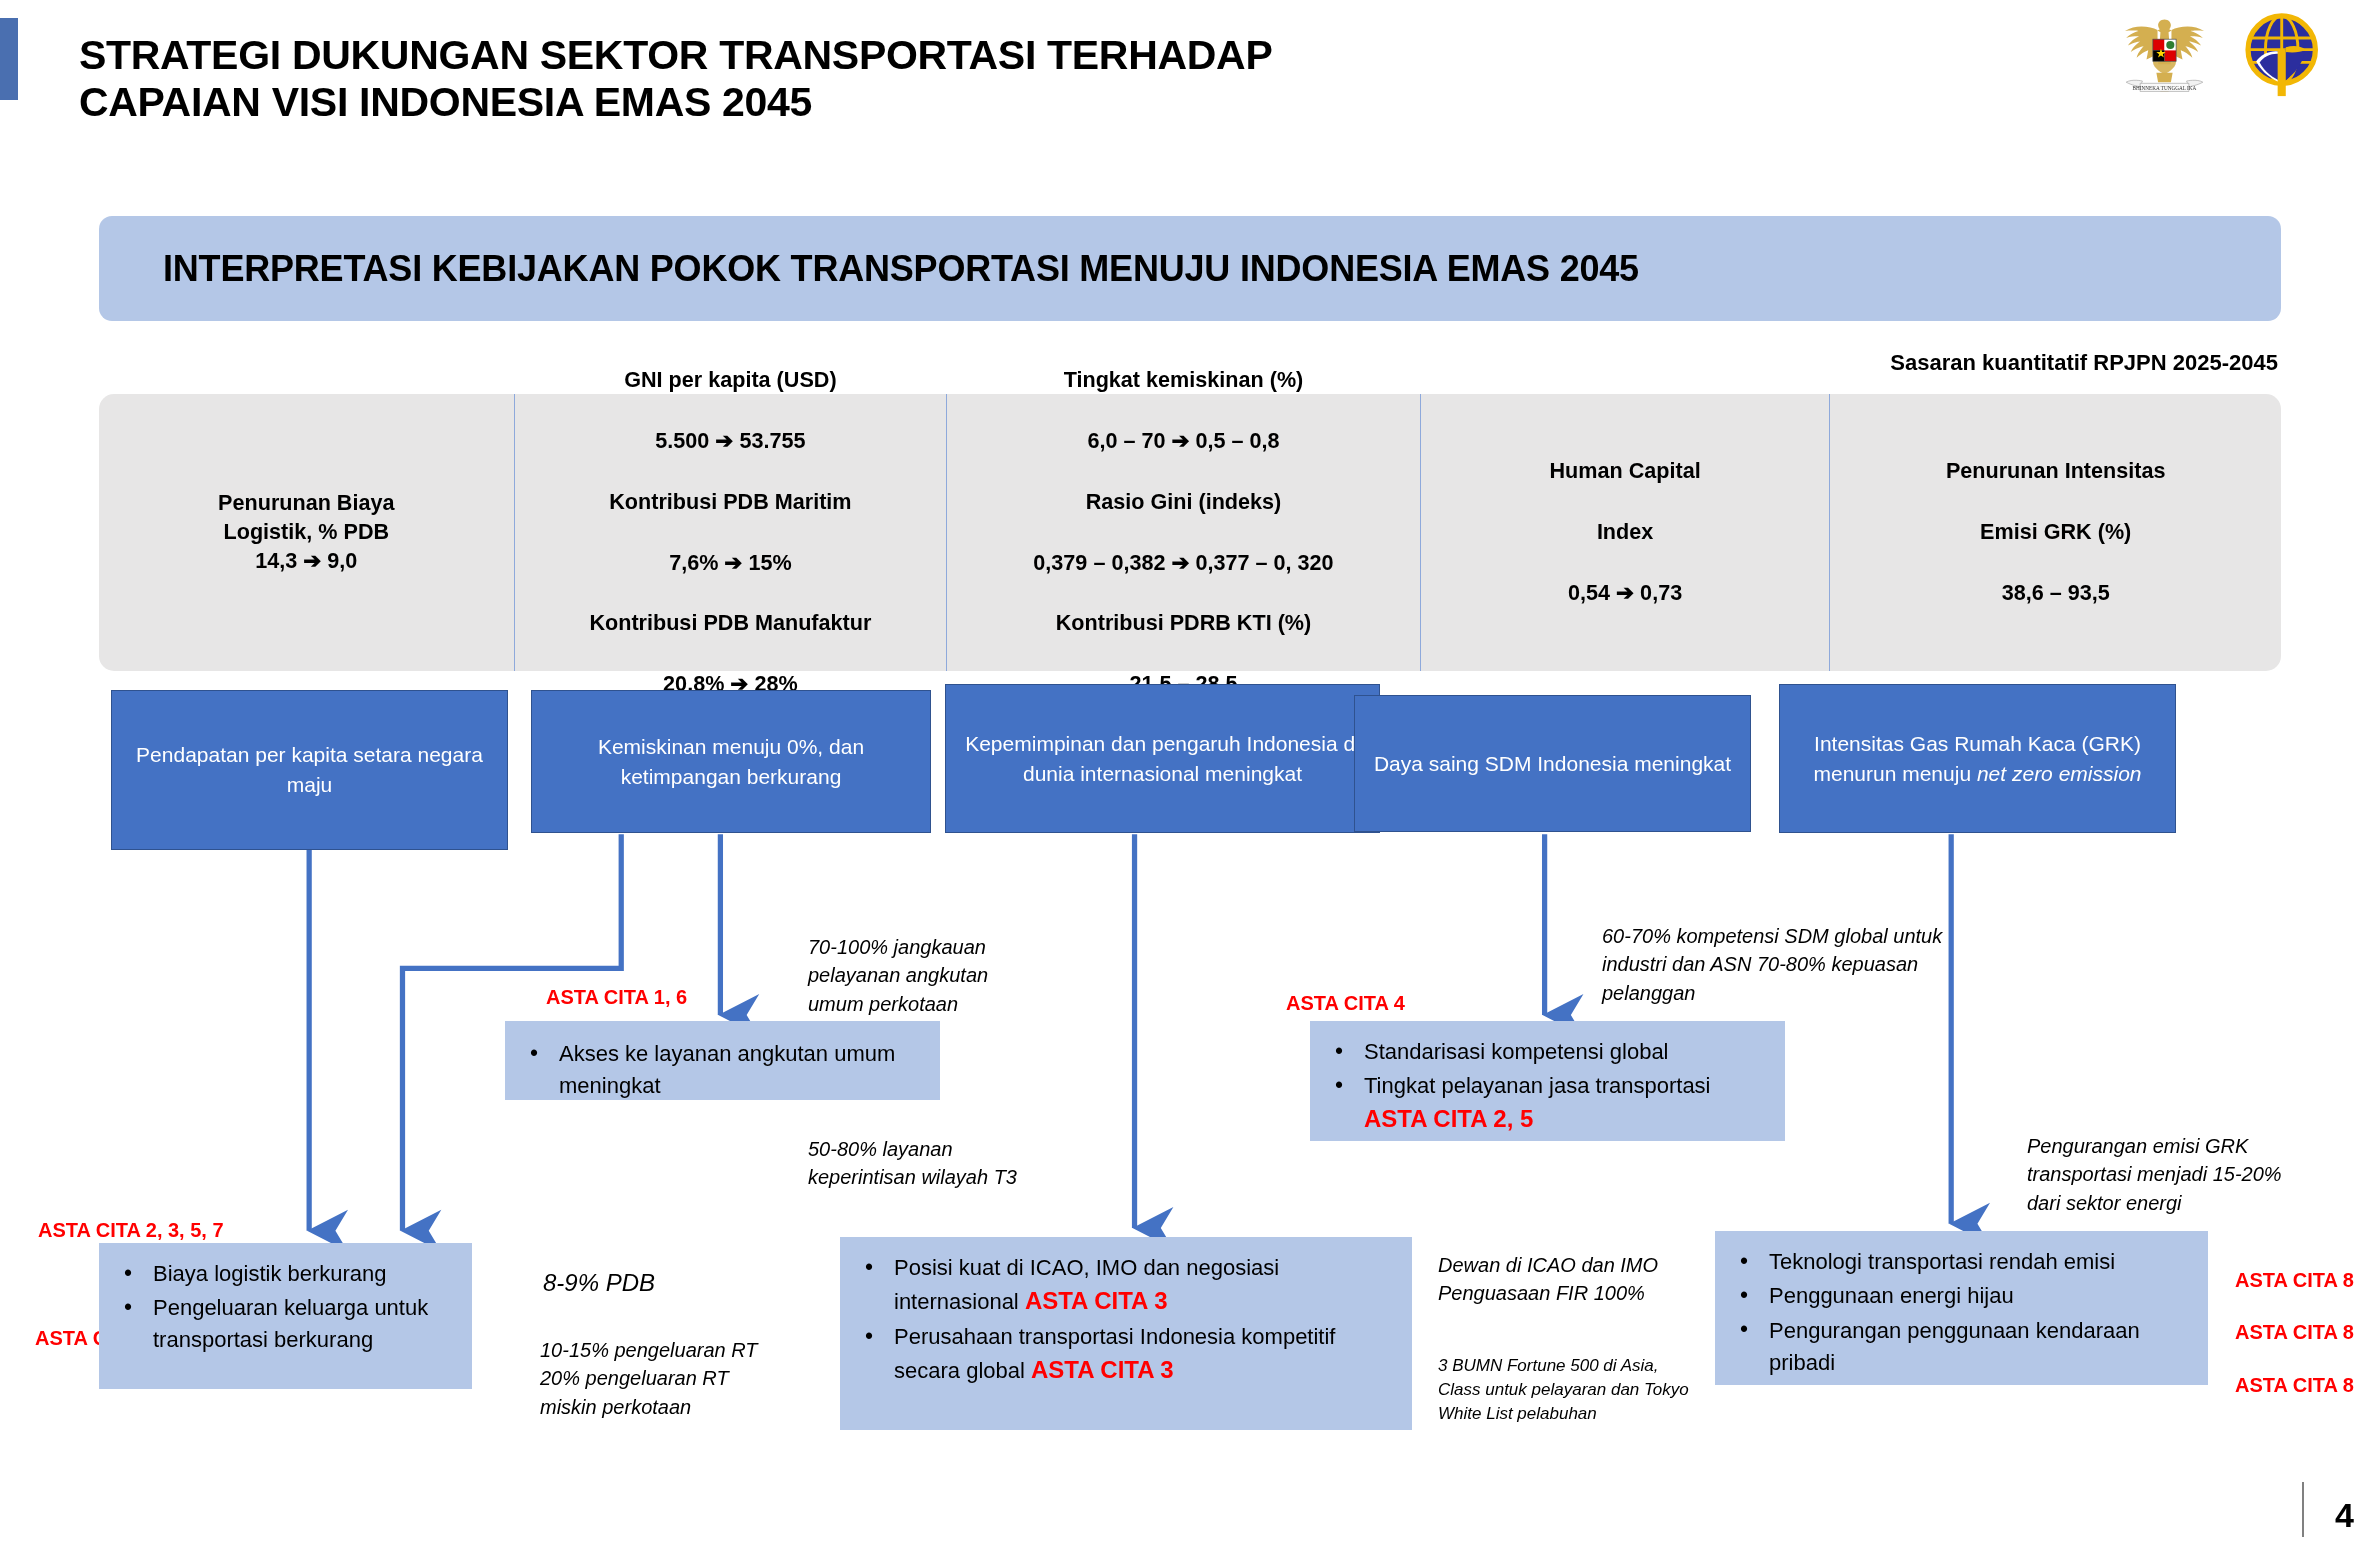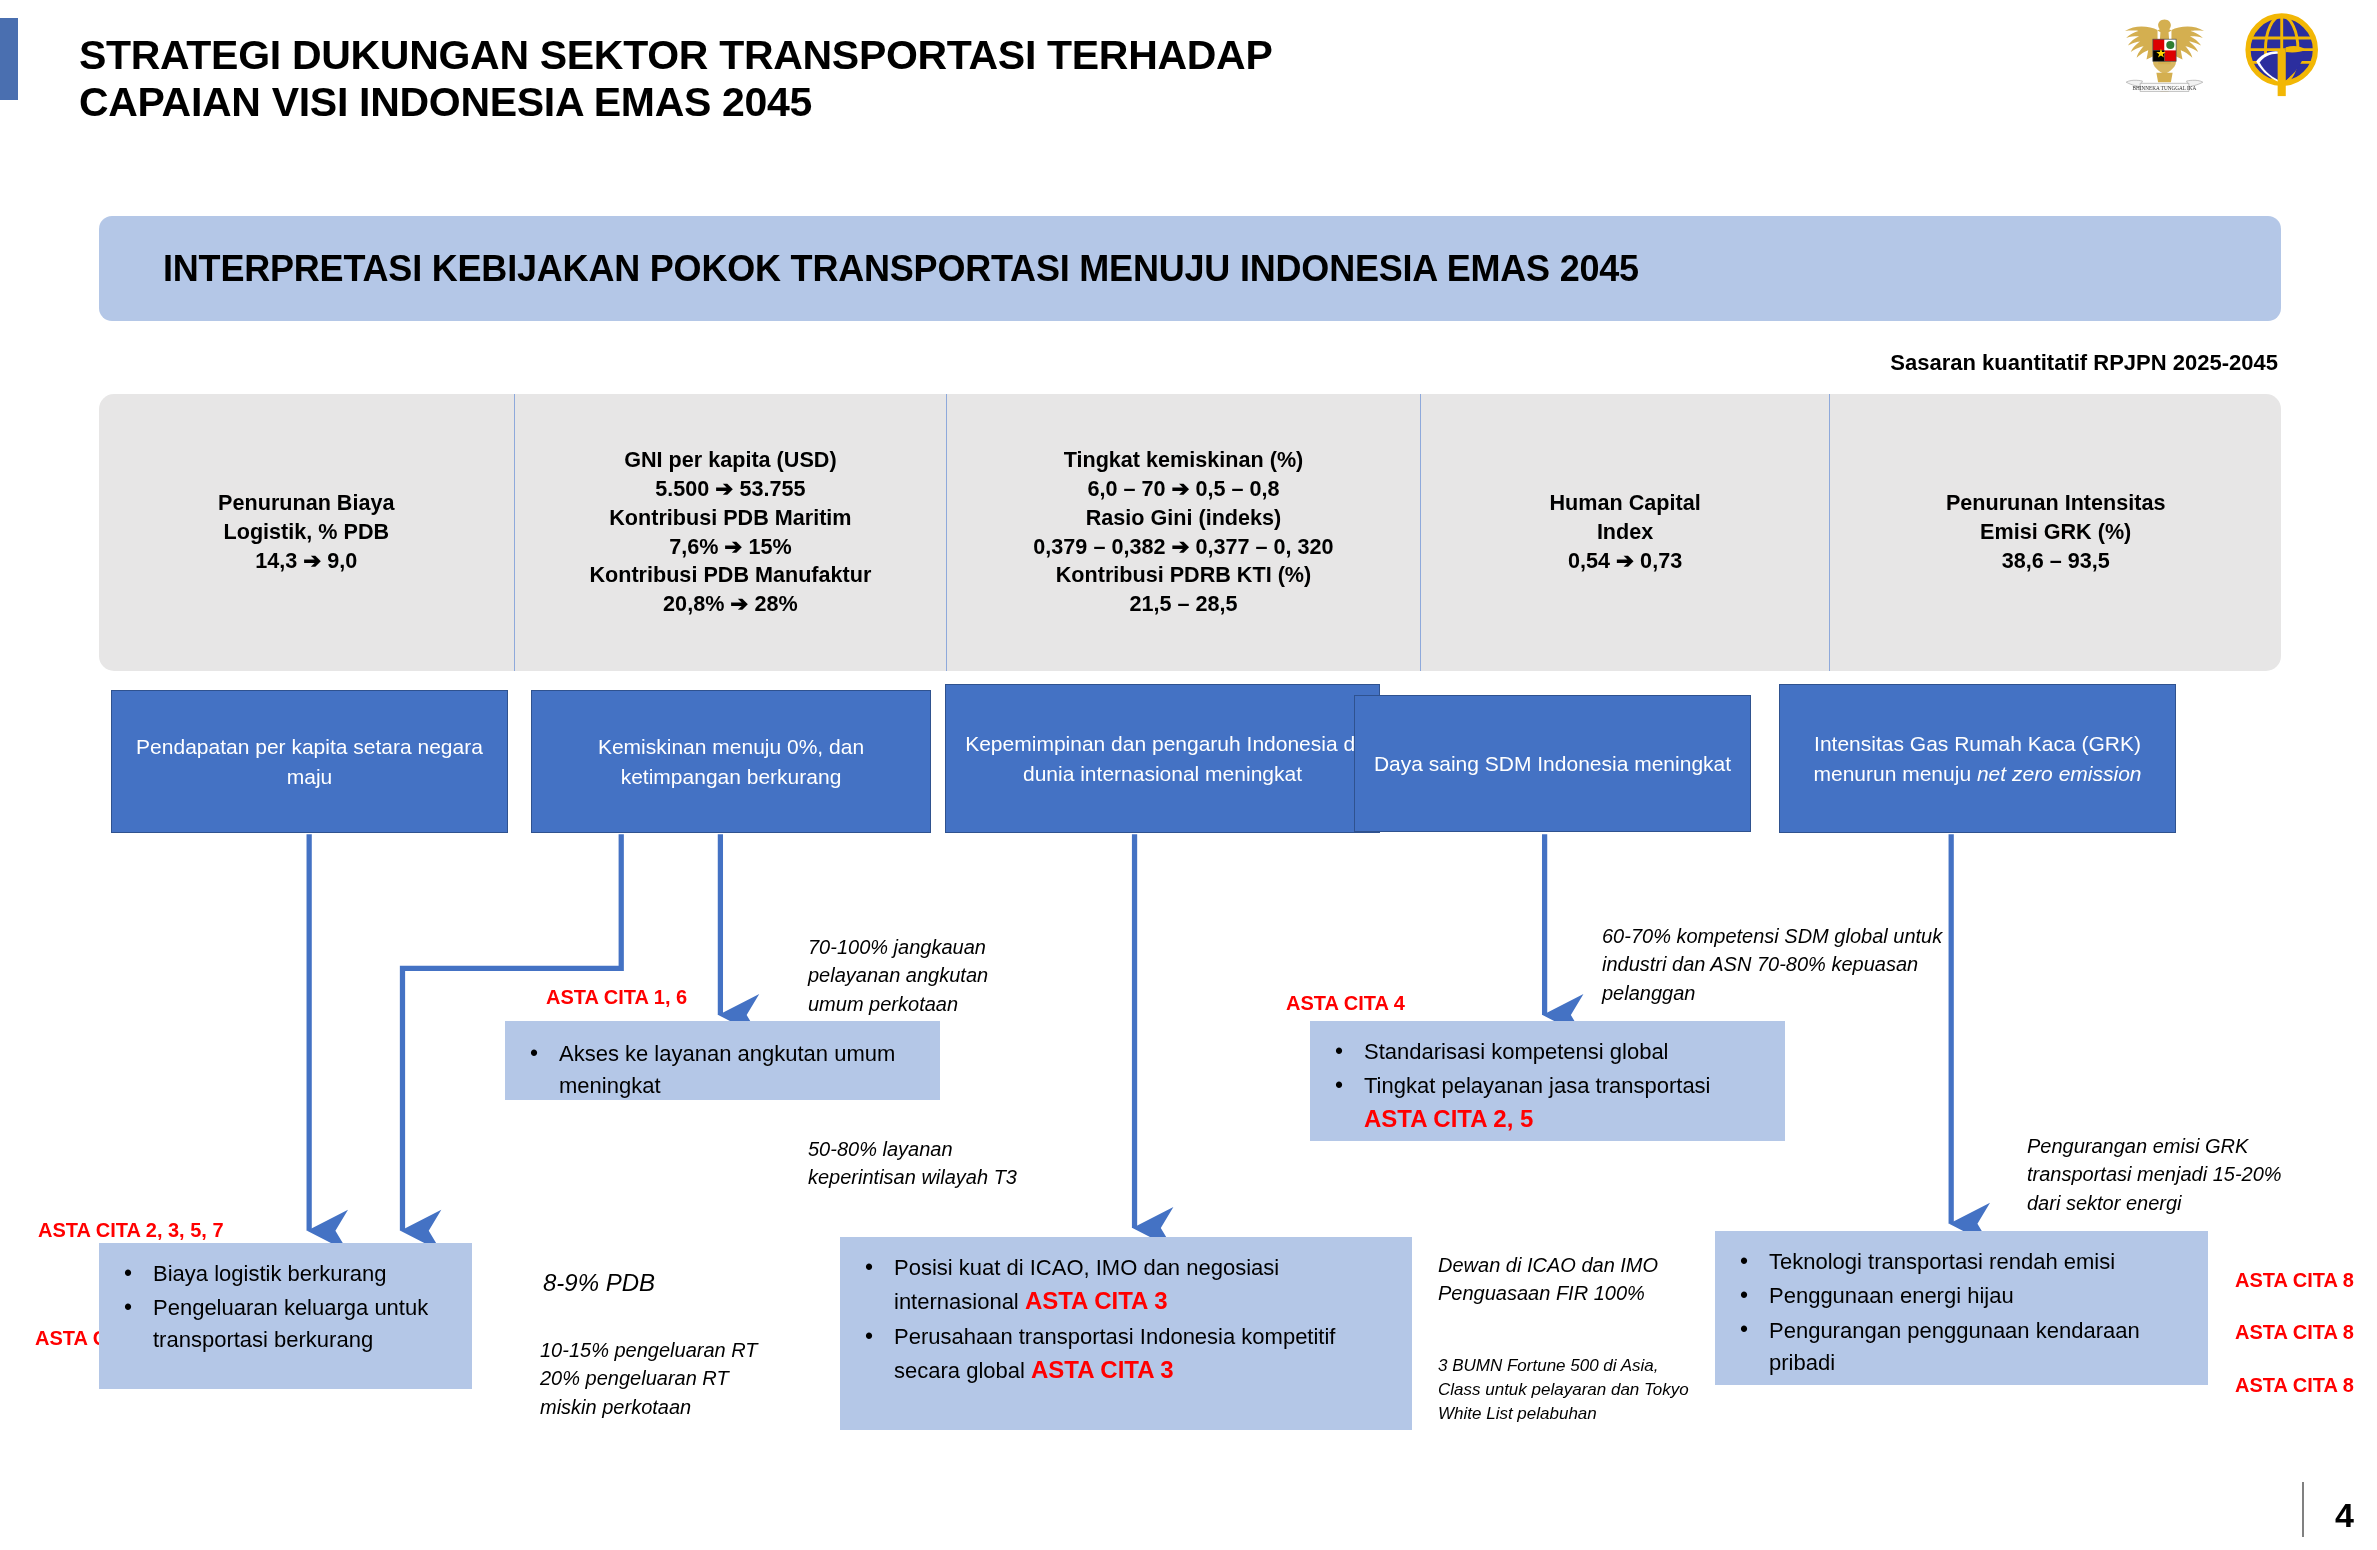--- a/index.html
+++ b/index.html
@@ -20,36 +20,36 @@
 
   
   #sasaran{right:99px;top:350px;font-size:22px;font-weight:bold;}
 
   
   #kpi-band{left:99px;top:394px;width:2182px;height:277px;background:#e7e6e6;
             border-radius:15px;display:flex;}
   .kpi-cell{flex:1;display:flex;flex-direction:column;justify-content:center;
             align-items:center;text-align:center;padding:10.5px 5.8px;
             font-size:21.6px;font-weight:bold;line-height:1.33;}
-  .kpi-cell + .kpi-cell{border-left:1.2px solid #8ea9db;}
+  .kpi-cell + .kpi-cell{border-left:1.2px solid #8ea9db;gap:32px;}
   .kpi-cell.w1{flex:0 0 403px;}
   .kpi-cell.w2{flex:0 0 420px;}
   .kpi-cell.w3{flex:0 0 461px;}
   .kpi-cell.w4{flex:0 0 397px;}
   .kpi-cell.w5{flex:0 0 1;}
   .kpi-line{white-space:nowrap;}
 
   
   #wires{left:0;top:0;width:2377px;height:1550px;pointer-events:none;}
 
   
   .bluebox{background:#4472c4;border:1.8px solid #2f528f;color:#fff;
            display:flex;align-items:center;justify-content:center;text-align:center;
            font-size:21px;line-height:1.42;padding:5.8px 14px;box-sizing:border-box;}
-  #bb1{left:111px;top:690px;width:397px;height:143px;}
+  #bb1{left:111px;top:690px;width:397px;height:160px;}
   #bb2{left:531px;top:690px;width:400px;height:143px;}
   #bb3{left:945px;top:684px;width:435px;height:149px;}
   #bb4{left:1354px;top:695px;width:397px;height:137px;}
   #bb5{left:1779px;top:684px;width:397px;height:149px;}
   .it{font-style:italic;}
 
   
   .lbox{background:#b4c7e7;box-sizing:border-box;padding:13px 20px;
         font-size:22px;line-height:1.45;}
   .lbox ul{margin:0;padding:0 0 0 34px;list-style:none;}

